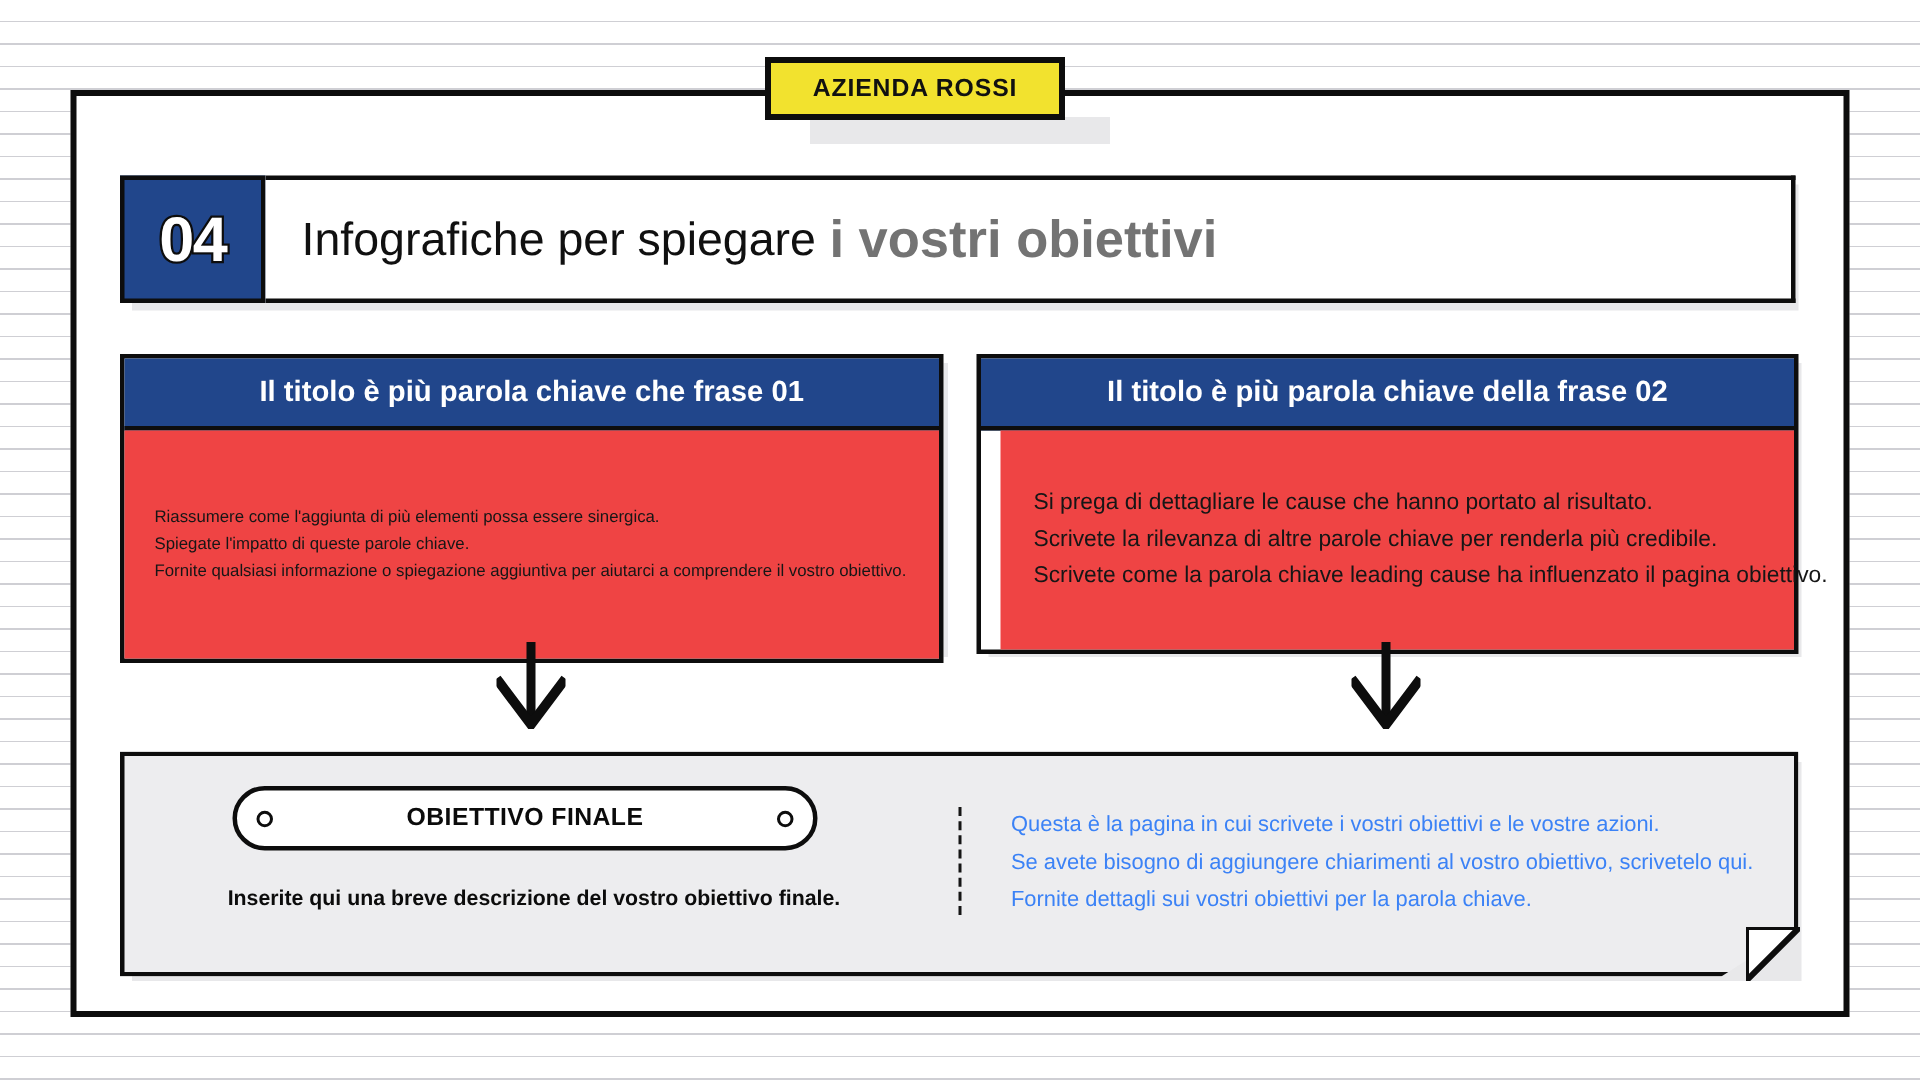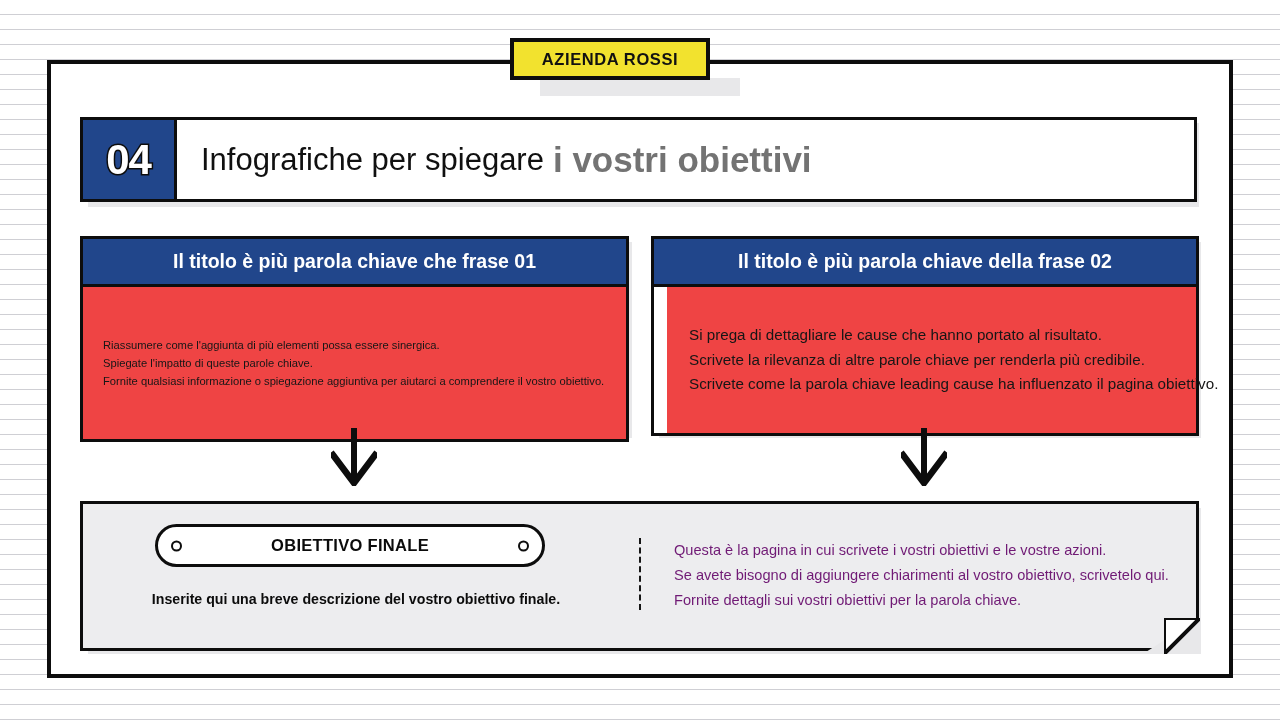--- a/index.html
+++ b/index.html
@@ -307,21 +307,21 @@
   
   #bottom-notes {
     position: absolute;
     left: 674px;
     top: 538px;
     width: 510px;
     z-index: 7;
   }
   #bottom-notes .line {
     font-size: 14.6px;
-    color: #701a75;
+    color: #3b82f6;
     line-height: 1.72;
     white-space: nowrap;
   }
 </style>
 </head>
 <body>
 
 <div id="paper-bg"></div>
 
 <div id="slide-frame"></div>

